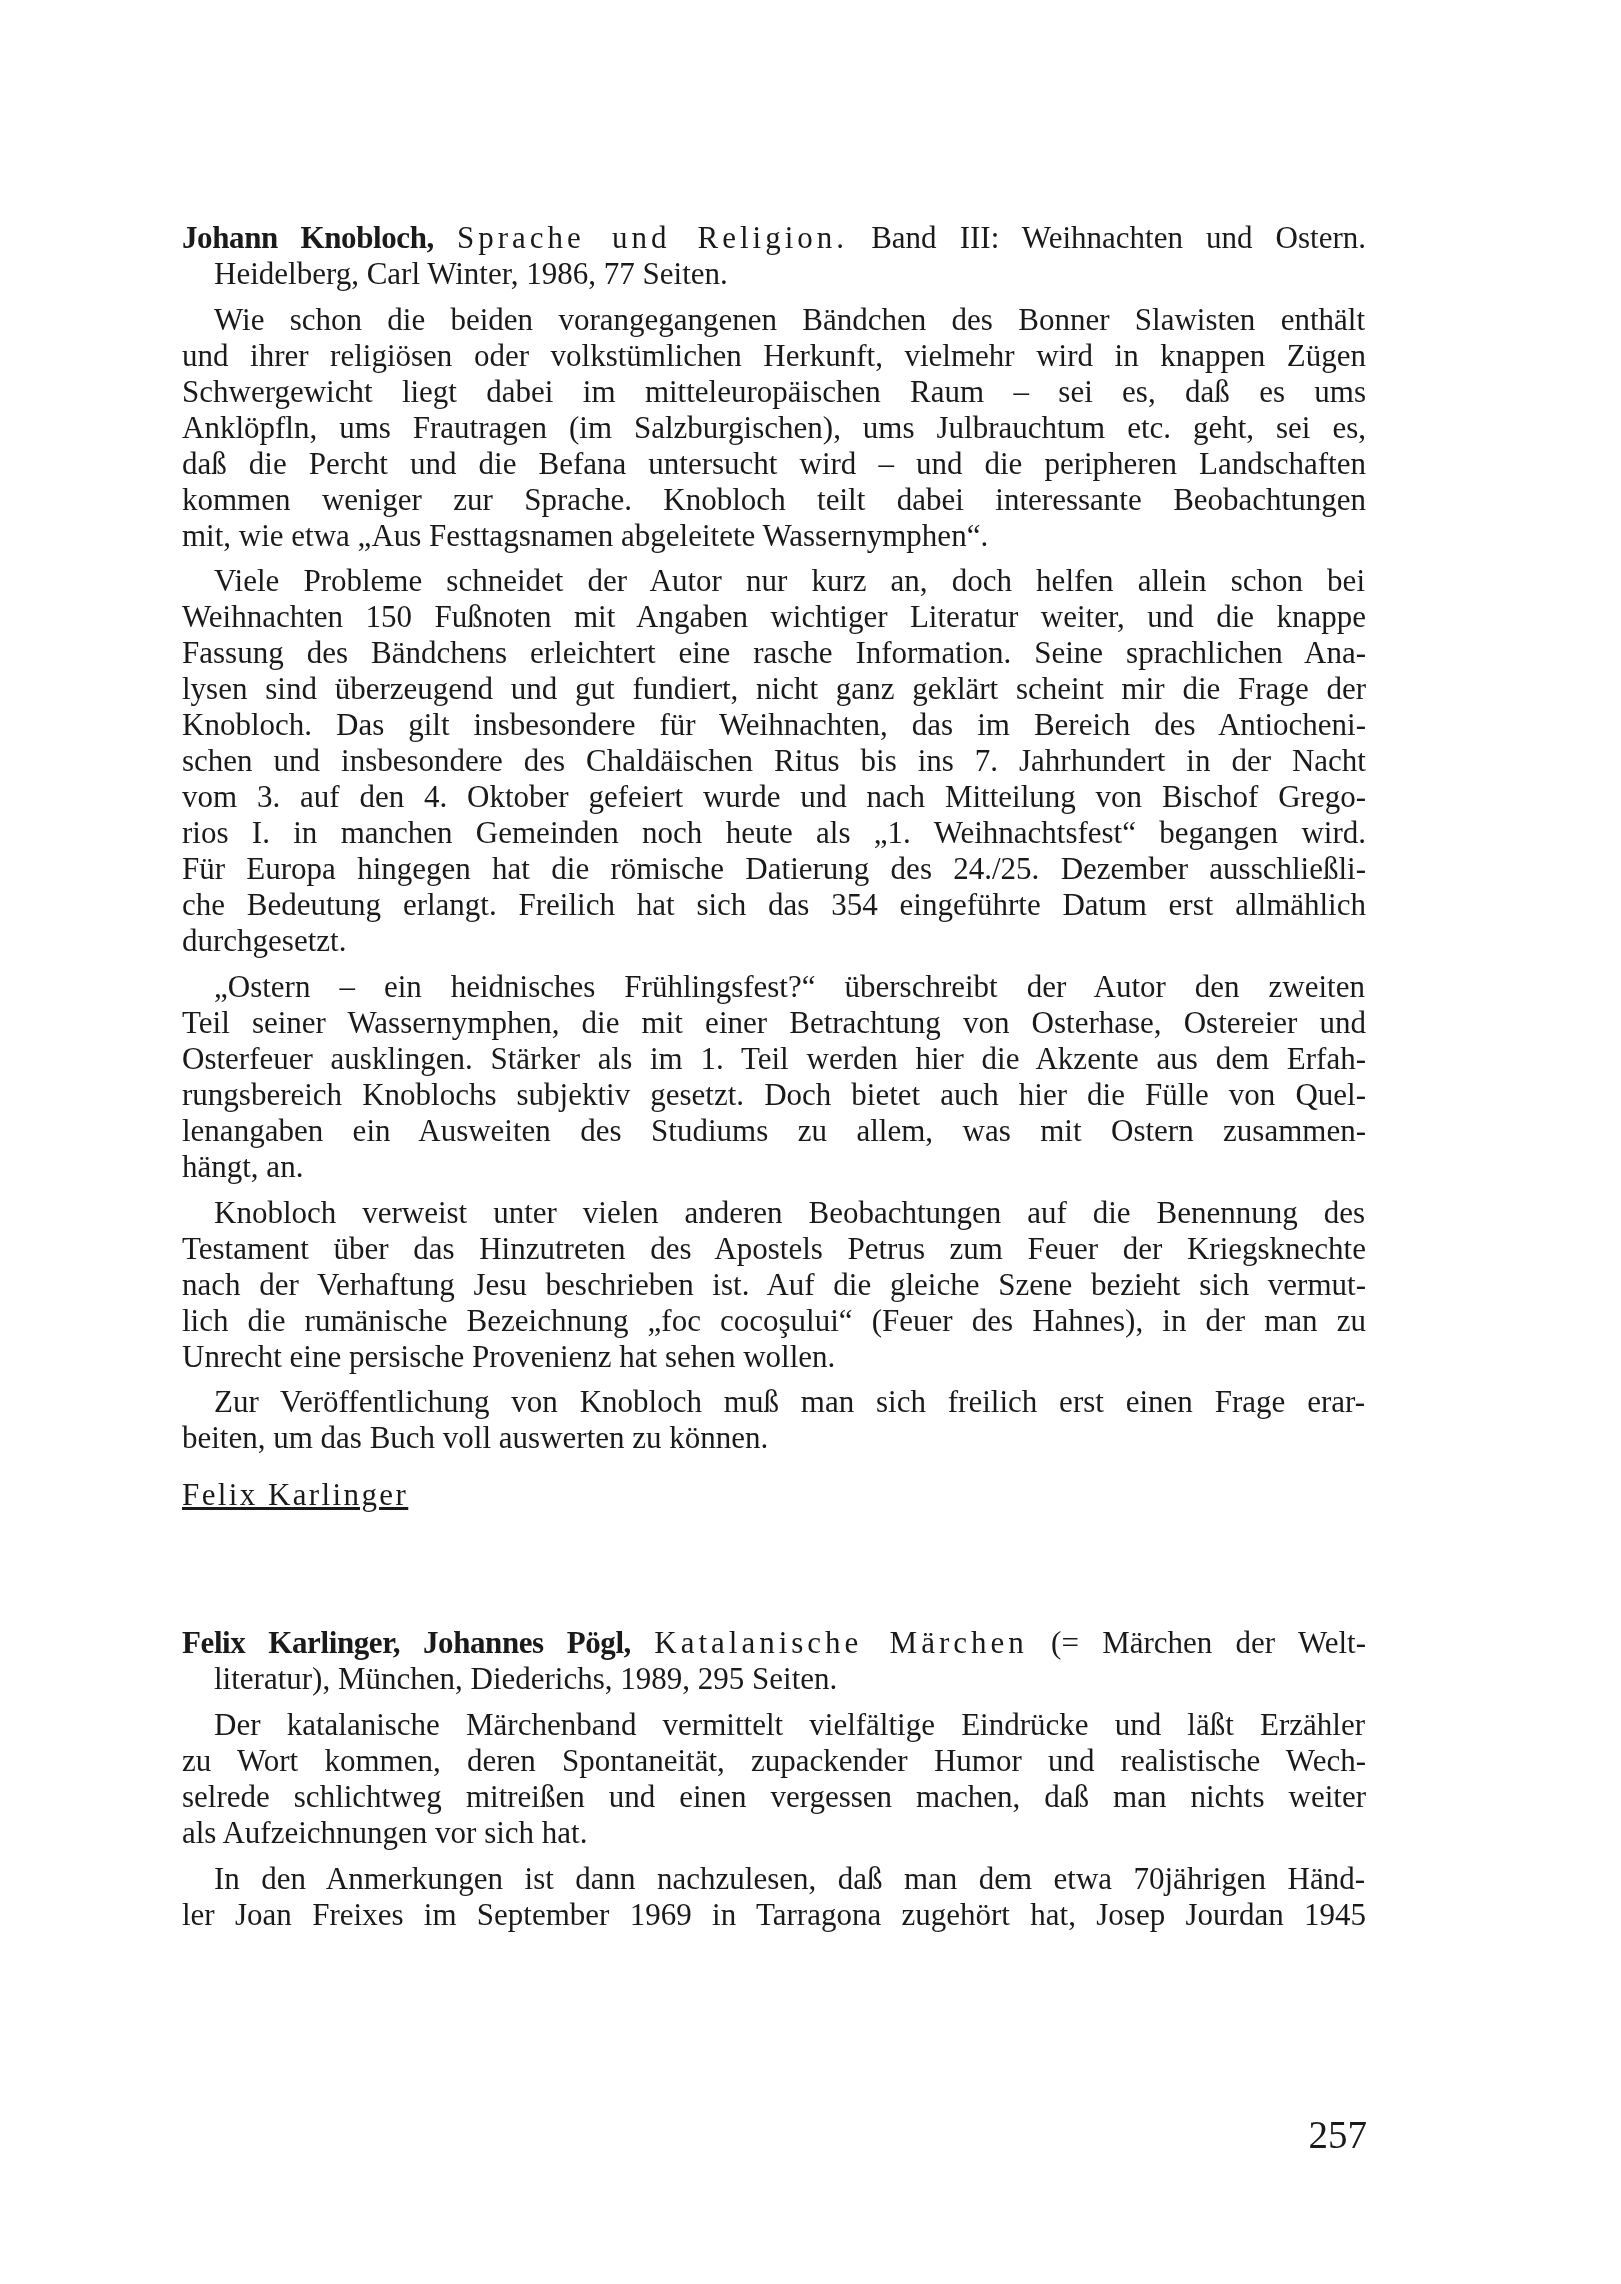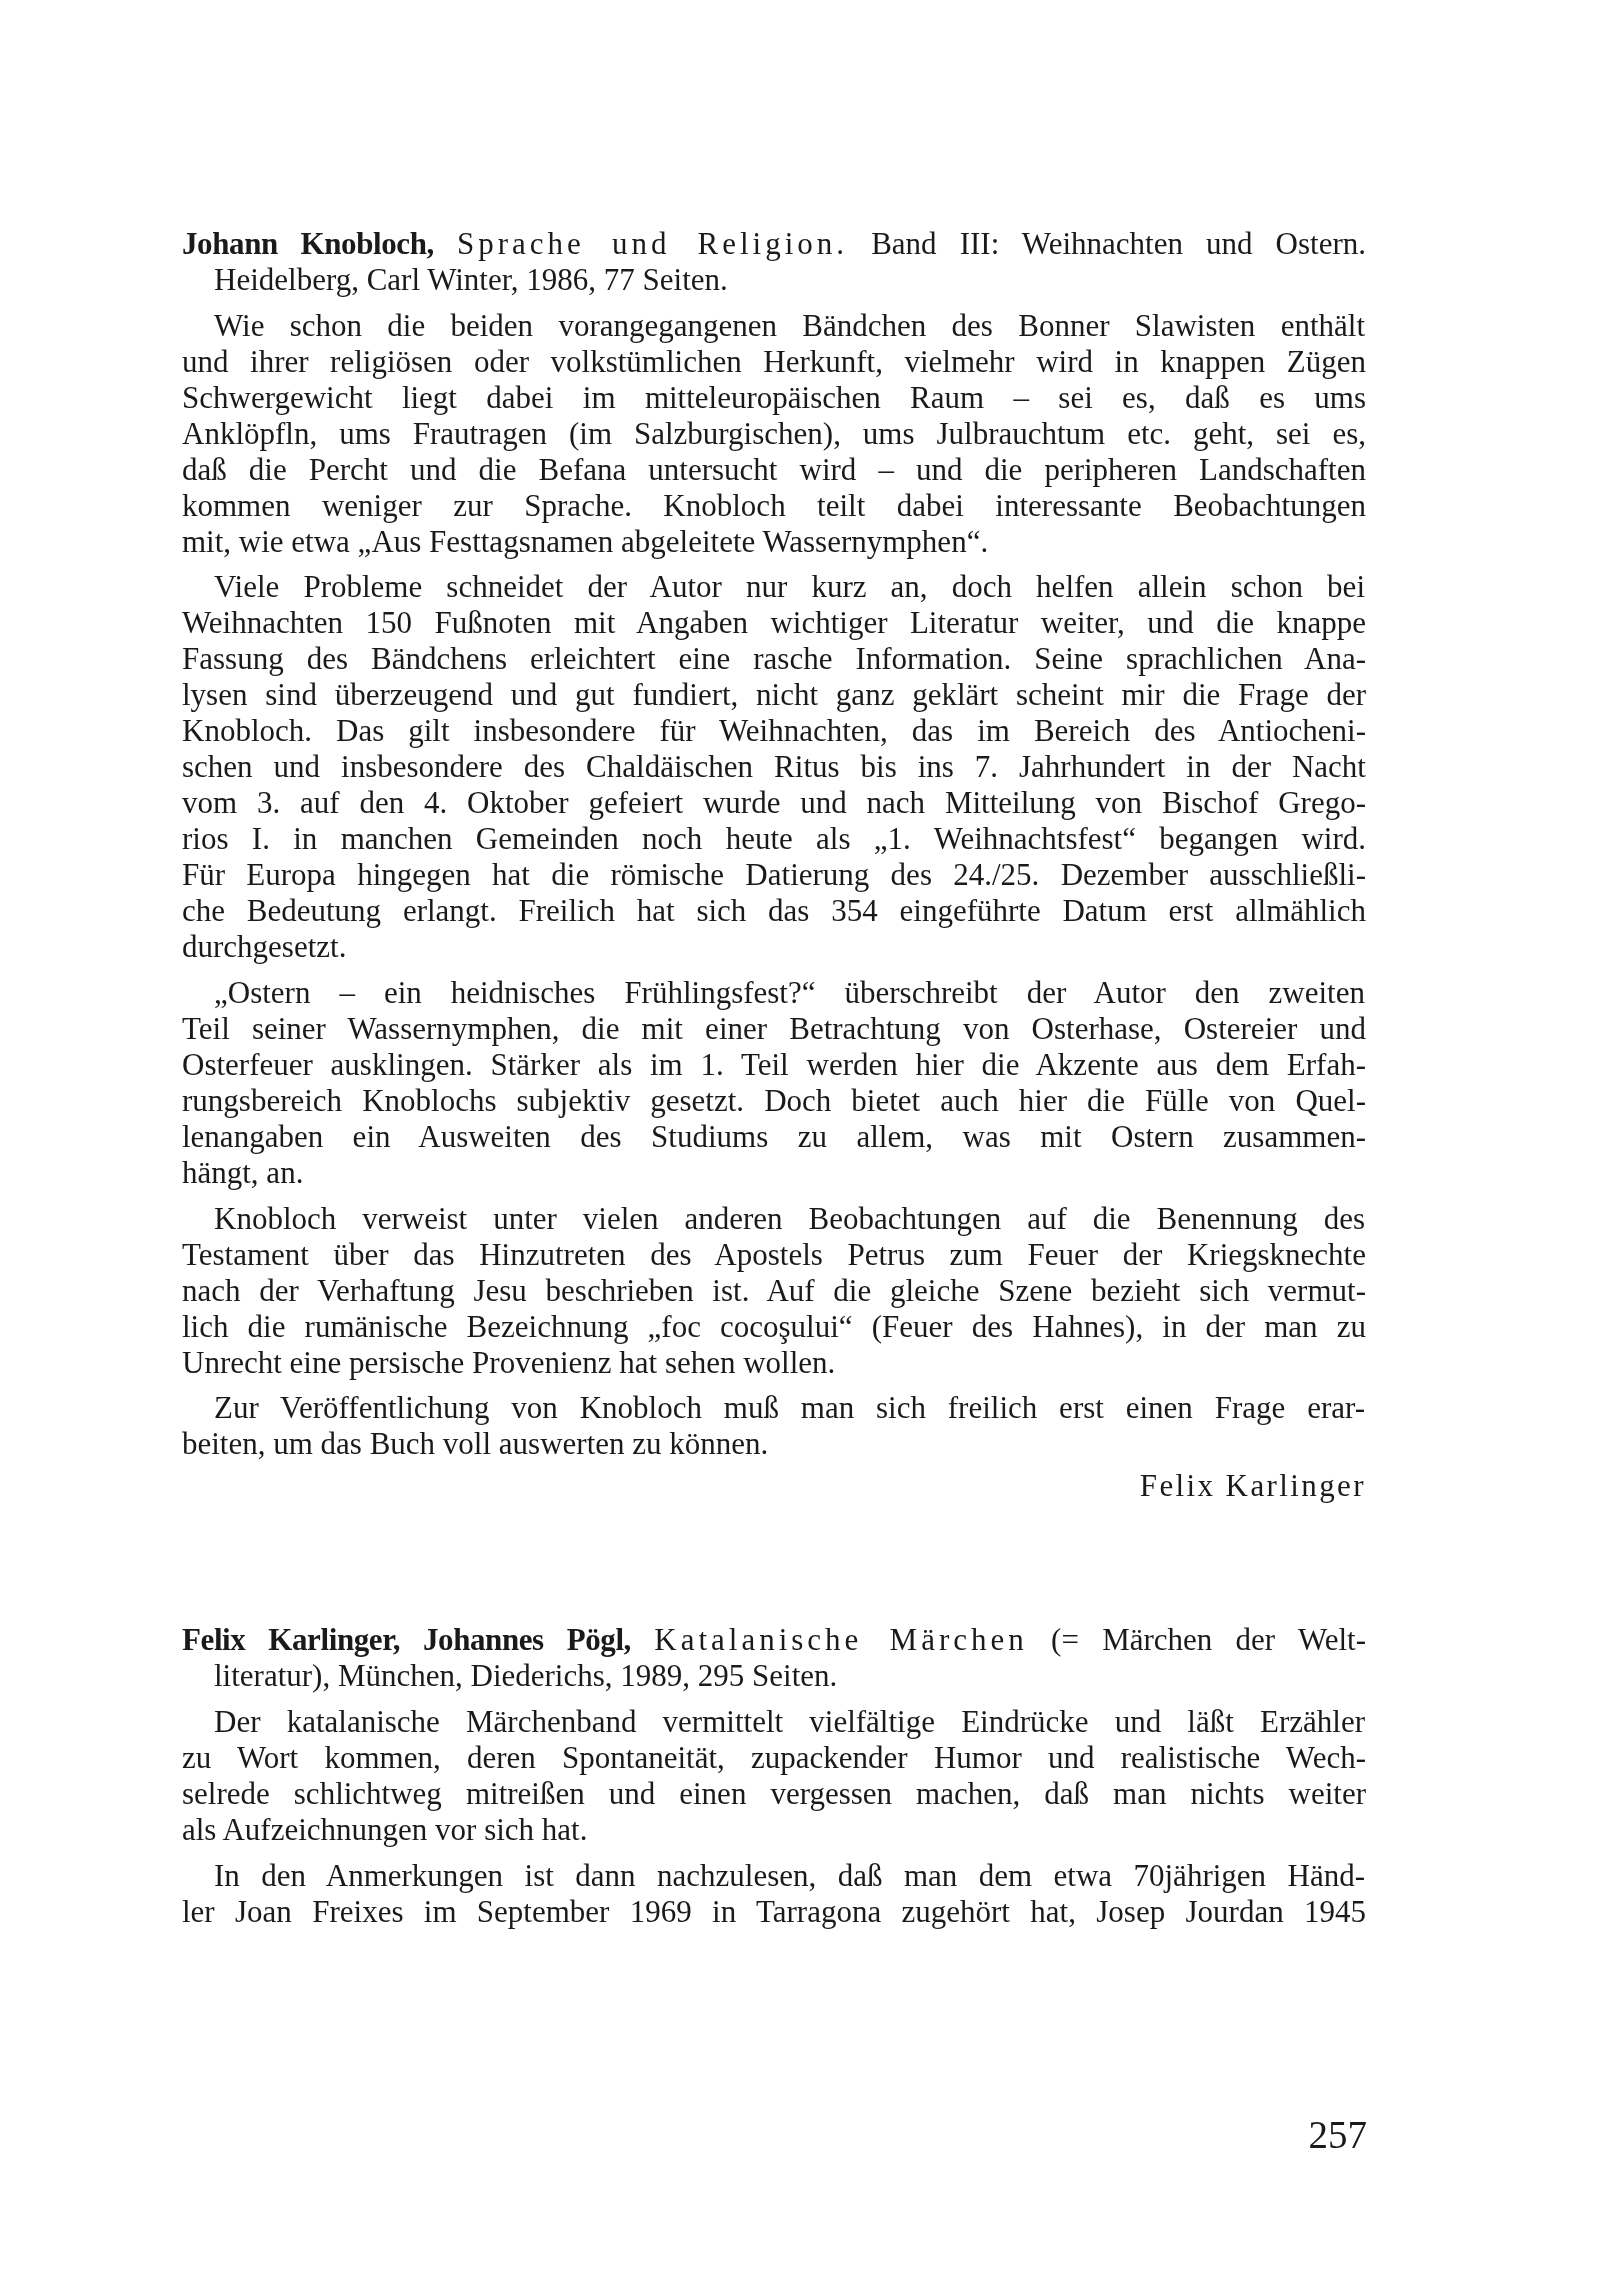--- a/index.html
+++ b/index.html
@@ -7,24 +7,24 @@
     .page {
       position: absolute; left: 182px; top: 212px; width: 1184px;
       font-family: "Liberation Serif", "DejaVu Serif", serif;
       color: #1a1a1a; font-size: 31px; line-height: 36px;
     }
     .line { display: block; white-space: nowrap; text-align: justify; text-align-last: justify; width: 1184px; }
     .line.last { text-align-last: left; }
     .indent { padding-left: 32px; width: 1151px; }
     .hang { padding-left: 32px; width: 1151px; }
     .para { margin-top: 9.7px; }
-    .entry-head { margin-top: 14px; }
+    .entry-head { margin-top: 8px; }
     .author { font-weight: bold; letter-spacing: -0.4px; }
     .title-spaced { letter-spacing: 4px; }
-    .signature { display: block; text-align: right; letter-spacing: 2.4px; margin-top: 6px; }
+    .signature { display: block; text-align: left; letter-spacing: 2.4px; margin-top: 21px; text-decoration: underline; }
     .gap { height: 104px; }
     .page-number {
       position: absolute; right: 255px; top: 2112px;
       font-family: "Liberation Serif", "DejaVu Serif", serif;
       font-size: 39px; color: #1a1a1a; margin-left: 43px;
     }
   </style>
 </head>
 <body>
 

